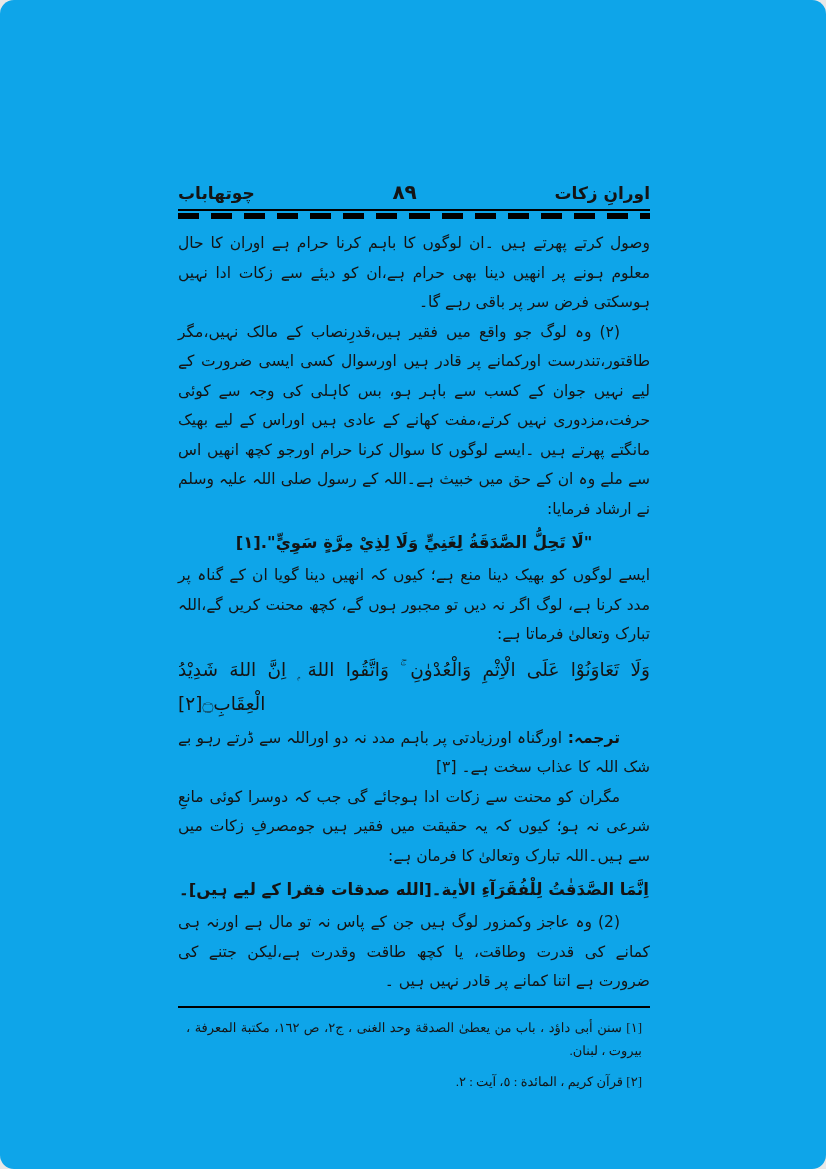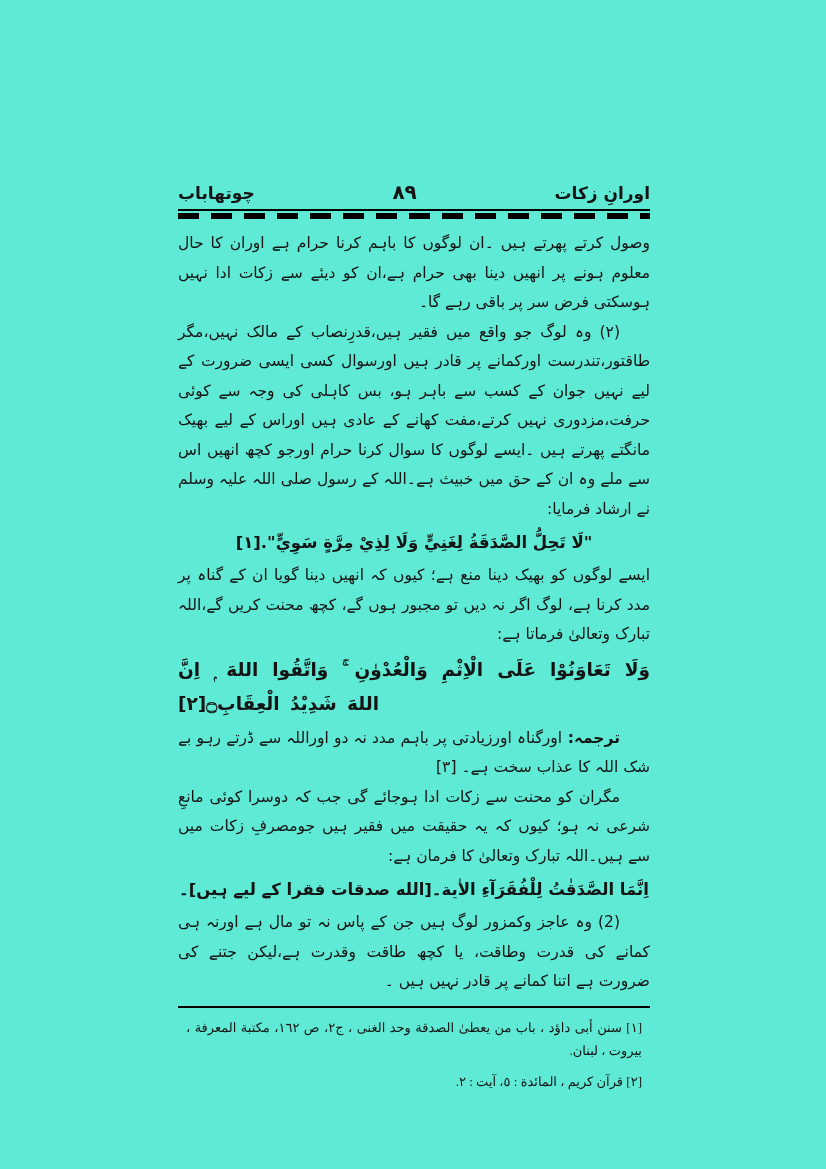--- a/index.html
+++ b/index.html
@@ -1,24 +1,25 @@
 <!DOCTYPE html>
 <html><head>
 <meta charset="utf-8">
 <style>
   html, body { margin: 0; padding: 0; background: #e8e8e8; }
   .page {
     position: relative;
     width: 826px;
     height: 1169px;
     margin: 0 auto;
-    background: #5eead4;
+    background: #0ea5e9;
     overflow: hidden;
     font-family: "DejaVu Sans", sans-serif;
     color: #141414;
+    border-radius: 14px;
   }
   .content {
     position: absolute;
     left: 178px;
     top: 180px;
     width: 472px;
   }
   
   .header {
     display: flex;
@@ -50,21 +51,21 @@
   .blk.urdu-indent, .blk.translation { text-indent: 30px; }
   .blk.arabic-center {
     text-align: center;
     text-indent: 0;
     font-weight: bold;
     font-size: 16.5px;
     line-height: 33px;
     margin: 2px 0;
   }
   .blk.arabic-verse {
-    font-weight: bold;
+    font-weight: normal;
     font-size: 18.5px;
     line-height: 34px;
     text-align: justify;
     text-align-last: left;
     text-indent: 0;
     margin: 3px 0;
     word-spacing: 4px;
   }
   .blk.translation b { font-weight: bold; }
   

